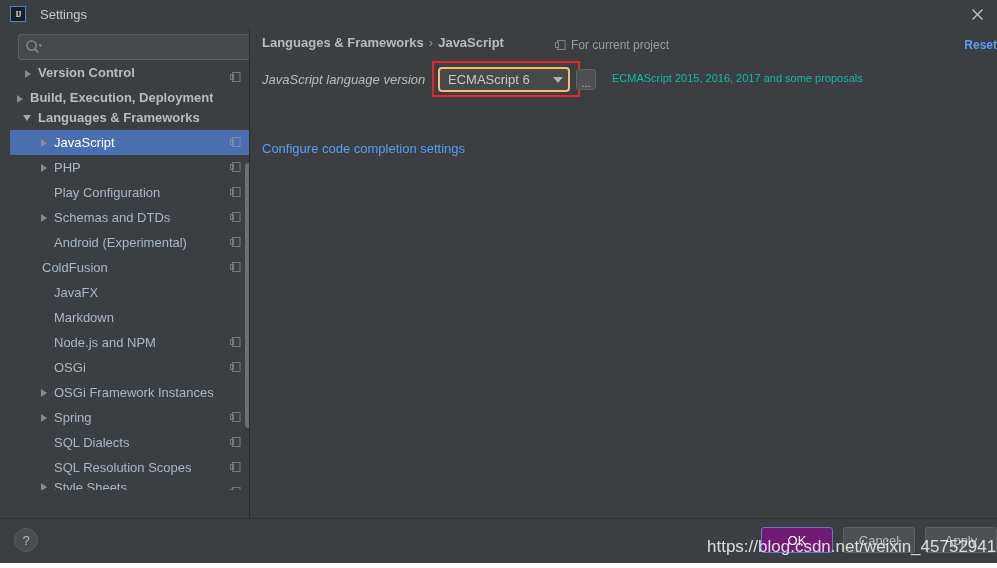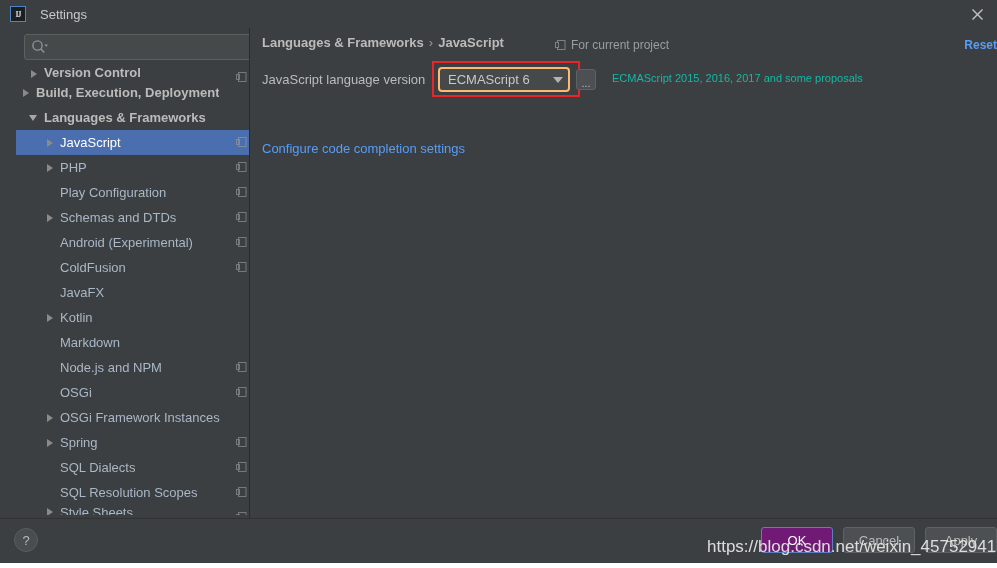--- a/index.html
+++ b/index.html
@@ -41,21 +41,21 @@
   #close-btn {
     position: absolute; right: 0; top: 0;
     width: 40px; height: 28px;
     display: flex; align-items: center; justify-content: center;
     color: #c0c0c0; font-size: 15px;
     cursor: pointer;
   }
 
   
   #left-panel {
-    position: absolute; left: 16px; top: 28px;
+    position: absolute; left: 10px; top: 28px;
     width: 249px; height: 490px;
     background: #3c3f41;
     overflow: hidden;
   }
   #search-wrap {
     position: absolute; left: 8px; top: 6px;
     width: 233px; height: 26px;
   }
   #search-input {
     width: 233px; height: 26px;
@@ -170,20 +170,21 @@
     position: absolute; right: 0px; top: 10px;
     font-size: 12px; font-weight: bold;
     color: #589df6;
     cursor: pointer;
     white-space: nowrap;
   }
   #lang-version-label {
     position: absolute; left: 12px; top: 44px;
     font-size: 13px; color: #bbbbbb;
     white-space: nowrap;
+    font-style: italic;
   }
   #highlight-box {
     position: absolute;
     left: 182px; top: 33px;
     width: 148px; height: 36px;
     border: 2px solid #e8262a;
     pointer-events: none;
   }
   #combo {
     position: absolute; left: 188px; top: 39px;
@@ -323,21 +324,21 @@
     <div id="tree">
       <div id="tree-rows">
           <div class="tree-row bold clipped-top" style="padding-left: 12px;">
             <span class="arrow right"></span>
             <span class="tree-label">Version Control</span>
             <span class="proj-icon"><svg width="11" height="12" viewBox="0 0 11 12" aria-hidden="true">
                 <rect x="2.5" y="1.5" width="7.5" height="9" fill="none" stroke="#9a9d9e" stroke-width="1"></rect>
                 <rect x="0.5" y="3.5" width="3" height="5" fill="none" stroke="#9a9d9e" stroke-width="1"></rect>
               </svg></span>
           </div>
-          <div class="tree-row bold" style="padding-left: 4px;">
+          <div class="tree-row bold" style="padding-left: 4px; align-items: flex-end;">
             <span class="arrow right"></span>
             <span class="tree-label">Build, Execution, Deployment</span>
           </div>
           <div class="tree-row bold" style="padding-left: 12px;">
             <span class="arrow down"></span>
             <span class="tree-label">Languages &amp; Frameworks</span>
           </div>
           <div class="tree-row selected" style="padding-left: 28px;">
             <span class="arrow right"></span>
             <span class="tree-label">JavaScript</span>
@@ -371,35 +372,31 @@
               </svg></span>
           </div>
           <div class="tree-row" style="padding-left: 28px;">
             <span class="arrow none"></span>
             <span class="tree-label">Android (Experimental)</span>
             <span class="proj-icon"><svg width="11" height="12" viewBox="0 0 11 12" aria-hidden="true">
                 <rect x="2.5" y="1.5" width="7.5" height="9" fill="none" stroke="#9a9d9e" stroke-width="1"></rect>
                 <rect x="0.5" y="3.5" width="3" height="5" fill="none" stroke="#9a9d9e" stroke-width="1"></rect>
               </svg></span>
           </div>
-          <div class="tree-row" style="padding-left: 16px; margin-left: 12px;">
+          <div class="tree-row" style="padding-left: 16px;">
             <span class="arrow none"></span>
             <span class="tree-label">ColdFusion</span>
             <span class="proj-icon"><svg width="11" height="12" viewBox="0 0 11 12" aria-hidden="true">
                 <rect x="2.5" y="1.5" width="7.5" height="9" fill="none" stroke="#9a9d9e" stroke-width="1"></rect>
                 <rect x="0.5" y="3.5" width="3" height="5" fill="none" stroke="#9a9d9e" stroke-width="1"></rect>
               </svg></span>
           </div>
           <div class="tree-row" style="padding-left: 28px;">
             <span class="arrow none"></span>
             <span class="tree-label">JavaFX</span>
-          </div>
-          <div class="tree-row" style="padding-left: 28px;">
-            <span class="arrow right"></span>
-            <span class="tree-label">Kotlin</span>
           </div>
           <div class="tree-row" style="padding-left: 28px;">
             <span class="arrow none"></span>
             <span class="tree-label">Markdown</span>
           </div>
           <div class="tree-row" style="padding-left: 28px;">
             <span class="arrow none"></span>
             <span class="tree-label">Node.js and NPM</span>
             <span class="proj-icon"><svg width="11" height="12" viewBox="0 0 11 12" aria-hidden="true">
                 <rect x="2.5" y="1.5" width="7.5" height="9" fill="none" stroke="#9a9d9e" stroke-width="1"></rect>

